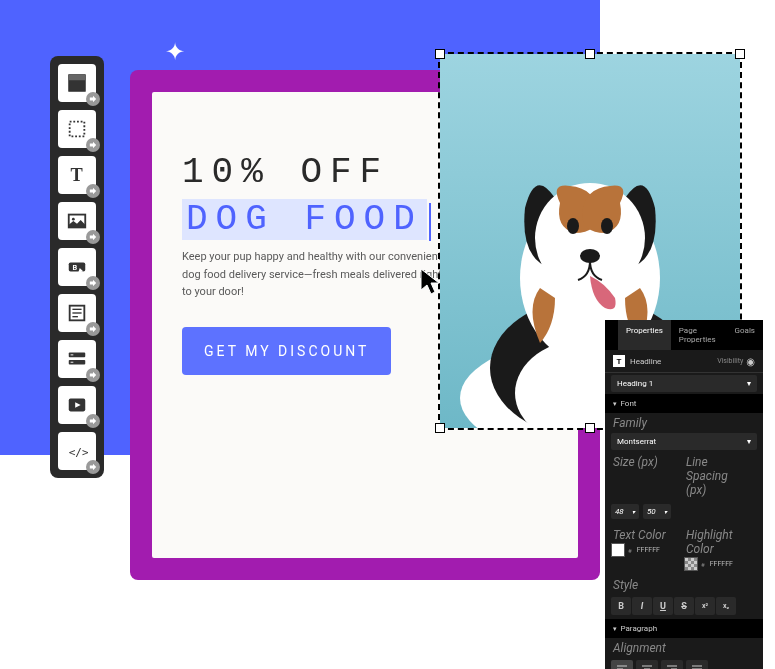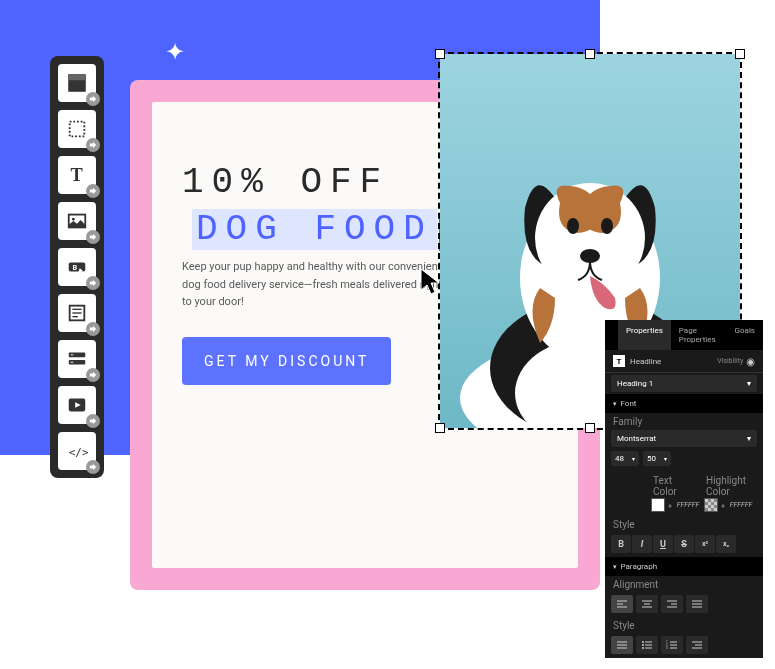--- a/index.html
+++ b/index.html
@@ -14,25 +14,25 @@
 .tool svg { width: 22px; height: 22px; }
 .tool .badge { position: absolute; bottom: -4px; right: -4px; width: 14px; height: 14px; border-radius: 50%; background: #999; display: flex; align-items: center; justify-content: center; }
 .tool .badge svg { width: 8px; height: 8px; fill: #fff; }
 
 
 .sparkle { position: absolute; color: #fff; z-index: 5; }
 .sparkle-1 { left: 165px; top: 38px; font-size: 24px; }
 .sparkle-blue { position: absolute; left: 375px; top: 140px; color: #4f63ff; font-size: 20px; z-index: 6; transform: rotate(45deg); }
 
 
-.editor-window { position: absolute; left: 130px; top: 80px; width: 470px; height: 510px; background: #f9a8d4; border-radius: 8px; z-index: 3; padding: 22px; }
+.editor-window { position: absolute; left: 130px; top: 70px; width: 470px; height: 510px; background: #a21caf; border-radius: 8px; z-index: 3; padding: 22px; }
 .editor-page { width: 100%; height: 100%; background: #fbfaf8; border-radius: 2px; padding: 60px 30px 30px 30px; position: relative; }
 
 .headline1 { font-family: "Courier New", monospace; font-size: 36px; letter-spacing: 8px; color: #2a2a2a; font-weight: 300; }
-.headline2-wrap { display: inline-block; background: #dee5ff; margin-top: 6px; position: relative; margin-left: 10px; }
+.headline2-wrap { display: inline-block; background: #dee5ff; margin-top: 6px; position: relative; }
 .headline2 { font-family: "Courier New", monospace; font-size: 36px; letter-spacing: 8px; color: #4f63ff; font-weight: 300; padding: 2px 4px; }
 .cursor-bar { position: absolute; right: -4px; top: 4px; width: 2px; height: 38px; background: #4f63ff; }
 
 .desc { margin-top: 8px; font-size: 11px; color: #5a5a5a; line-height: 1.6; max-width: 260px; }
 
 .cta { margin-top: 26px; display: inline-block; background: #5d72ff; color: #fff; font-size: 14px; letter-spacing: 3px; padding: 16px 22px; border-radius: 4px; cursor: pointer; }
 
 
 .mouse-cursor { position: absolute; left: 420px; top: 268px; z-index: 15; width: 22px; height: 30px; }
 
@@ -51,36 +51,36 @@
 .panel { position: absolute; right: 12px; top: 320px; width: 158px; background: #1a1a1a; z-index: 30; font-size: 9px; color: #ccc; }
 .tabs { display: flex; background: #000; padding-left: 13px; }
 .tab { padding: 6px 8px; font-size: 8px; color: #aaa; cursor: pointer; }
 .tab.active { background: #2a2a2a; color: #fff; }
 .panel-row { display: flex; align-items: center; padding: 5px 8px; border-bottom: 1px solid #333; font-size: 8px; }
 .panel-row .lbl { flex: 1; }
 .sel-input { background: #2a2a2a; color: #fff; padding: 4px 6px; font-size: 8px; display: flex; justify-content: space-between; align-items: center; margin: 2px 6px; border-radius: 2px; gap: 48px; }
 .sel-input .chev { font-size: 8px; }
 .section-hdr { background: #000; padding: 5px 8px; font-size: 8px; display: flex; align-items: center; }
 .section-hdr .arr { margin-right: 4px; font-size: 7px; }
-.field-lbl { font-size: 10px; color: #888; padding: 3px 8px 1px; }
+.field-lbl { font-size: 12px; color: #888; padding: 3px 8px 1px; font-style: italic; }
 .size-row { display: flex; gap: 4px; padding: 2px 6px; }
-.num-box { background: #2a2a2a; color: #fff; font-size: 8px; padding: 3px 4px; width: 28px; display: flex; align-items: center; justify-content: space-between; border-radius: 2px; }
+.num-box { background: #2a2a2a; color: #fff; font-size: 8px; padding: 3px 4px; width: 28px; display: flex; align-items: center; justify-content: space-between; border-radius: 2px; font-style: italic; }
 .swatch { width: 14px; height: 14px; border: 1px solid #555; }
 .swatch.white { background: #fff; }
 .swatch.checker { background: repeating-conic-gradient(#888 0% 25%, #ccc 0% 50%) 50% / 6px 6px; }
 .style-row { display: flex; gap: 1px; padding: 4px 6px; }
 .style-btn { width: 20px; height: 18px; background: #2a2a2a; display: flex; align-items: center; justify-content: center; font-size: 9px; font-weight: bold; cursor: pointer; border-radius: 2px; }
 .align-row { display: flex; gap: 3px; padding: 4px 6px; }
 .align-btn { width: 22px; height: 18px; background: #2a2a2a; display: flex; align-items: center; justify-content: center; cursor: pointer; border-radius: 2px; }
 .align-btn.first { background: #444; }
 .align-btn svg { width: 12px; height: 10px; }
 .vis-icon { font-size: 10px; }
 .col-dual { display: flex; padding: 0 6px 4px; }
 .col-dual > div { flex: 1; }
-.col-val { font-size: 7px; color: #bbb; padding-left: 2px; font-style: italic; }
+.col-val { font-size: 7px; color: #bbb; padding-left: 2px; }
 </style>
 </head>
 <body>
 
 <div class="bg-blue"></div>
 
 <div class="sparkle sparkle-1">✦</div>
 
 <div class="toolbar">
   <div class="tool">
@@ -252,31 +252,39 @@
   </div>
   <div class="section-hdr">
       <span class="arr">▾</span>
       <span>Font</span>
     </div>
   <div class="field-lbl">Family</div>
   <div class="sel-input">
     <span>Montserrat</span>
     <span class="chev">▾</span>
   </div>
+  <div class="col-dual">
+    <div>
+      <div class="field-lbl" style="padding-left:2px;">Size (px)</div>
+    </div>
+    <div>
+      <div class="field-lbl" style="padding-left:2px;">Line Spacing (px)</div>
+    </div>
+  </div>
   <div class="size-row">
     <div class="num-box">
         <span>48</span>
         <span style="font-size:6px;">▾</span>
       </div>
     <div class="num-box">
         <span>50</span>
         <span style="font-size:6px;">▾</span>
       </div>
   </div>
-  <div class="col-dual" style="padding-top:4px;margin-left:40px;">
+  <div class="col-dual" style="padding-top:4px;">
     <div>
       <div class="field-lbl" style="padding-left:2px;">Text Color</div>
       <div style="display:flex;align-items:center;gap:3px;">
         <div class="swatch white"></div>
         <span style="font-size:6px;color:#888;">#</span>
         <span class="col-val">FFFFFF</span>
       </div>
     </div>
     <div>
       <div class="field-lbl" style="padding-left:2px;">Highlight Color</div>

